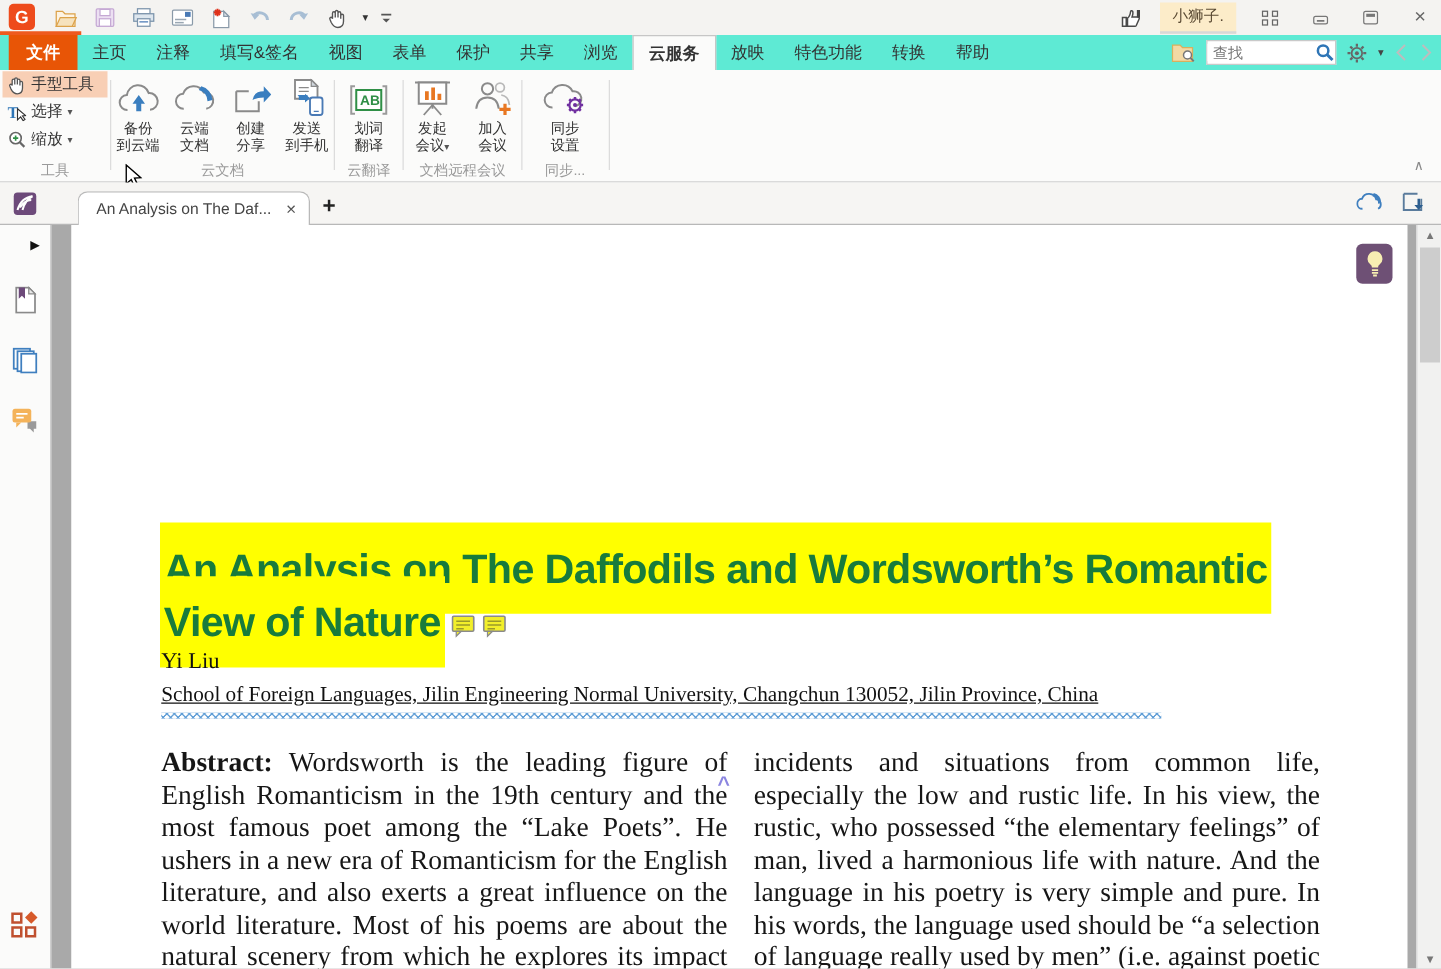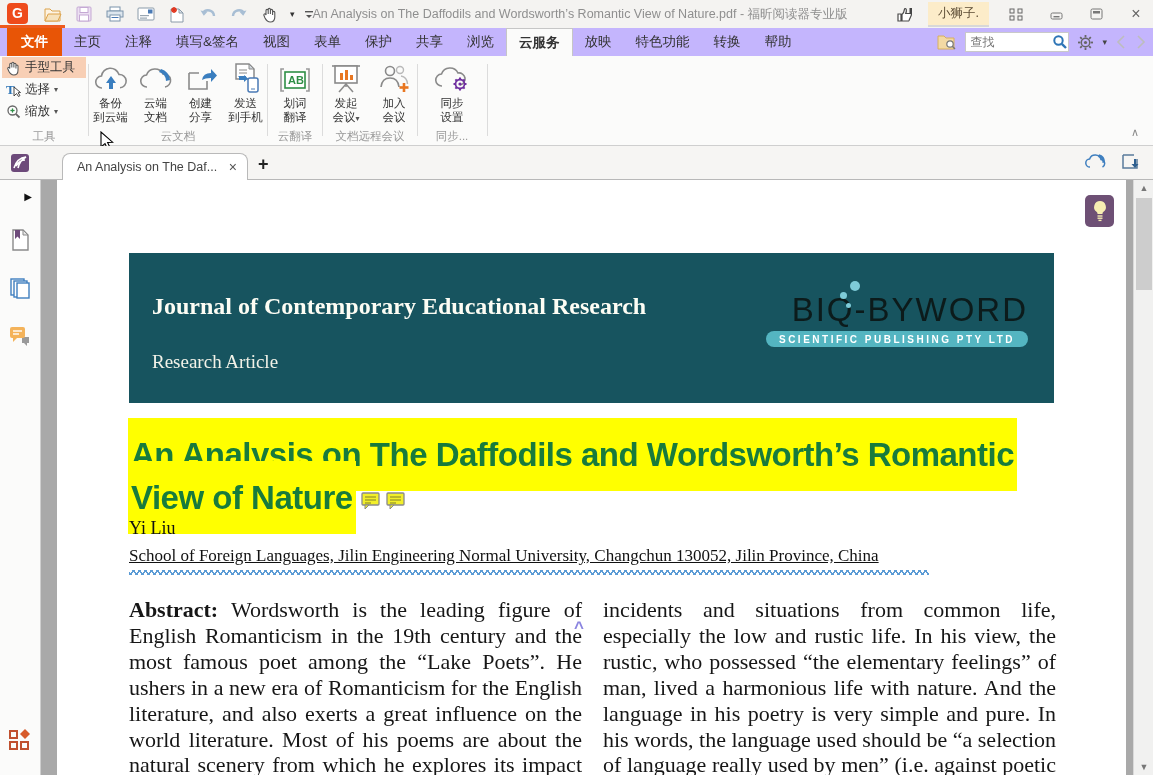--- a/index.html
+++ b/index.html
@@ -14,21 +14,21 @@
   .logo-underline { position:absolute; left:0; top:25px; width:65px; height:3px; background:#ee5a1e; }
   .qat { position:absolute; left:42px; top:2px; height:24px; display:flex; align-items:center; gap:9px; }
   .qat .qicon { width:22px; height:22px; display:flex; align-items:center; justify-content:center; }
   .win-title { position:absolute; left:280px; top:6px; width:600px; text-align:center; font-size:12.5px; color:#8f8f8f;
     white-space:nowrap; overflow:hidden; }
   .tb-right { position:absolute; right:4px; top:0; height:28px; display:flex; align-items:center; gap:14px; }
   .user-chip { background:#fcecc9; padding:3px 10px; font-size:12.5px; color:#5a4a33; border-bottom:2px solid #d8d8d8; }
   .winbtn { width:26px; height:20px; display:flex; align-items:center; justify-content:center; color:#666; font-size:13px; }
 
   
-  #menubar { position:absolute; left:0; top:28px; width:1153px; height:28px; background:#c4b5fd; display:flex; align-items:stretch; }
+  #menubar { position:absolute; left:0; top:28px; width:1153px; height:28px; background:#5eead4; display:flex; align-items:stretch; }
   .menu-file { background:#e85506; color:#fff; font-size:13.5px; padding:0 14px; display:flex; align-items:center; margin-left:7px; font-weight:bold; }
   .menu-item { font-size:13.5px; color:#333; padding:0 12px; display:flex; align-items:center; }
   .menu-item.active { background:#fbfbfa; border:1px solid #c6c6c6; border-bottom:none;font-weight:bold; }
   .menu-right { margin-left:auto; display:flex; align-items:center; gap:8px; padding-right:6px; }
   .search-box { width:104px; height:20px; border:1px solid #c9c9c9; background:#fff; display:flex; align-items:center; }
   .search-box input { border:none; outline:none; flex:1; font-size:12px; color:#888; padding:0 4px; min-width:0;
     font-family:"Liberation Sans",sans-serif; }
 
   
   #ribbon { position:absolute; left:0; top:56px; width:1153px; height:90px; background:#fbfbfa; border-bottom:1px solid #cfcfcf; }
@@ -166,21 +166,20 @@
           </svg>
         </span>
       <span style="font-size:9px;color:#333;">▾</span>
       <span style="font-size:9px;color:#333;">
         <svg width="10" height="10" viewBox="0 0 10 10">
             <rect x="1" y="2" width="8" height="1.4" fill="#555"></rect>
             <path d="M2 6l3 3 3-3z" fill="#555"></path>
           </svg>
         </span>
     </div>
-    <div class="win-title">An Analysis on The Daffodils and Wordsworth’s Romantic View of Nature.pdf - 福昕阅读器专业版</div>
     <div class="tb-right">
       <span>
         <svg width="18" height="17" viewBox="0 0 18 17">
             <path d="M2 8h3v7H2z M6 15V8.5C7.5 7.5 8.2 5.5 8.5 3.2c.1-.8 1.6-.8 1.8.3.2 1.4-.2 3-.6 4h4.6c1 0 1.4.9 1 1.7l-2.3 5.2c-.2.4-.6.6-1 .6z" fill="#fff" stroke="#4a4a4a" stroke-width="1.2"></path>
             <rect x="13.5" y="2" width="2.5" height="6" fill="#444"></rect>
           </svg>
         </span>
       <span class="user-chip">小狮子.</span>
       <span class="winbtn">
         <svg width="14" height="13" viewBox="0 0 14 13" stroke="#666" fill="none">
@@ -504,33 +503,20 @@
               <rect x="2" y="3" width="7" height="7"></rect>
               <rect x="2" y="14" width="7" height="7"></rect>
               <rect x="13" y="14" width="7" height="7"></rect>
             </g>
             <path d="M17 1 l5 5 -5 5 -5-5z" fill="#d75a2a"></path>
           </svg>
         </span>
     </div>
 
     <div id="pdfpage">
-      <div class="banner">
-        <div class="journal-name">Journal of Contemporary Educational Research</div>
-        <div class="article-type">Research Article</div>
-        <div class="pub-logo">
-          <div class="pub-logo-text">
-            <span class="bubble" style="width:10px;height:10px;left:84px;top:-10px;"></span>
-            <span class="bubble" style="width:7px;height:7px;left:74px;top:1px;"></span>
-            <span class="bubble" style="width:5px;height:5px;left:80px;top:12px;"></span>
-            <span>BIQ-BYWORD</span>
-          </div>
-          <span class="pub-pill">SCIENTIFIC PUBLISHING PTY LTD</span>
-        </div>
-      </div>
 
       <div class="paper-title">
         <span class="hl-line">An Analysis on The Daffodils and Wordsworth’s Romantic</span><br>
         <span class="hl-line">View of Nature</span><span class="note-icon"><svg width="20" height="19" viewBox="0 0 20 19">
               <rect x="1" y="1" width="17" height="12" rx="1" fill="#f2ef2a" stroke="#8a8a8a" stroke-width="1.3"></rect>
               <path d="M4 13 v4 l4-4z" fill="#f2ef2a" stroke="#8a8a8a"></path>
               <g stroke="#9a9a2a" stroke-width="1.3">
                 <line x1="4" y1="5" x2="15" y2="5"></line>
                 <line x1="4" y1="8" x2="15" y2="8"></line>
                 <line x1="4" y1="11" x2="10" y2="11"></line>

